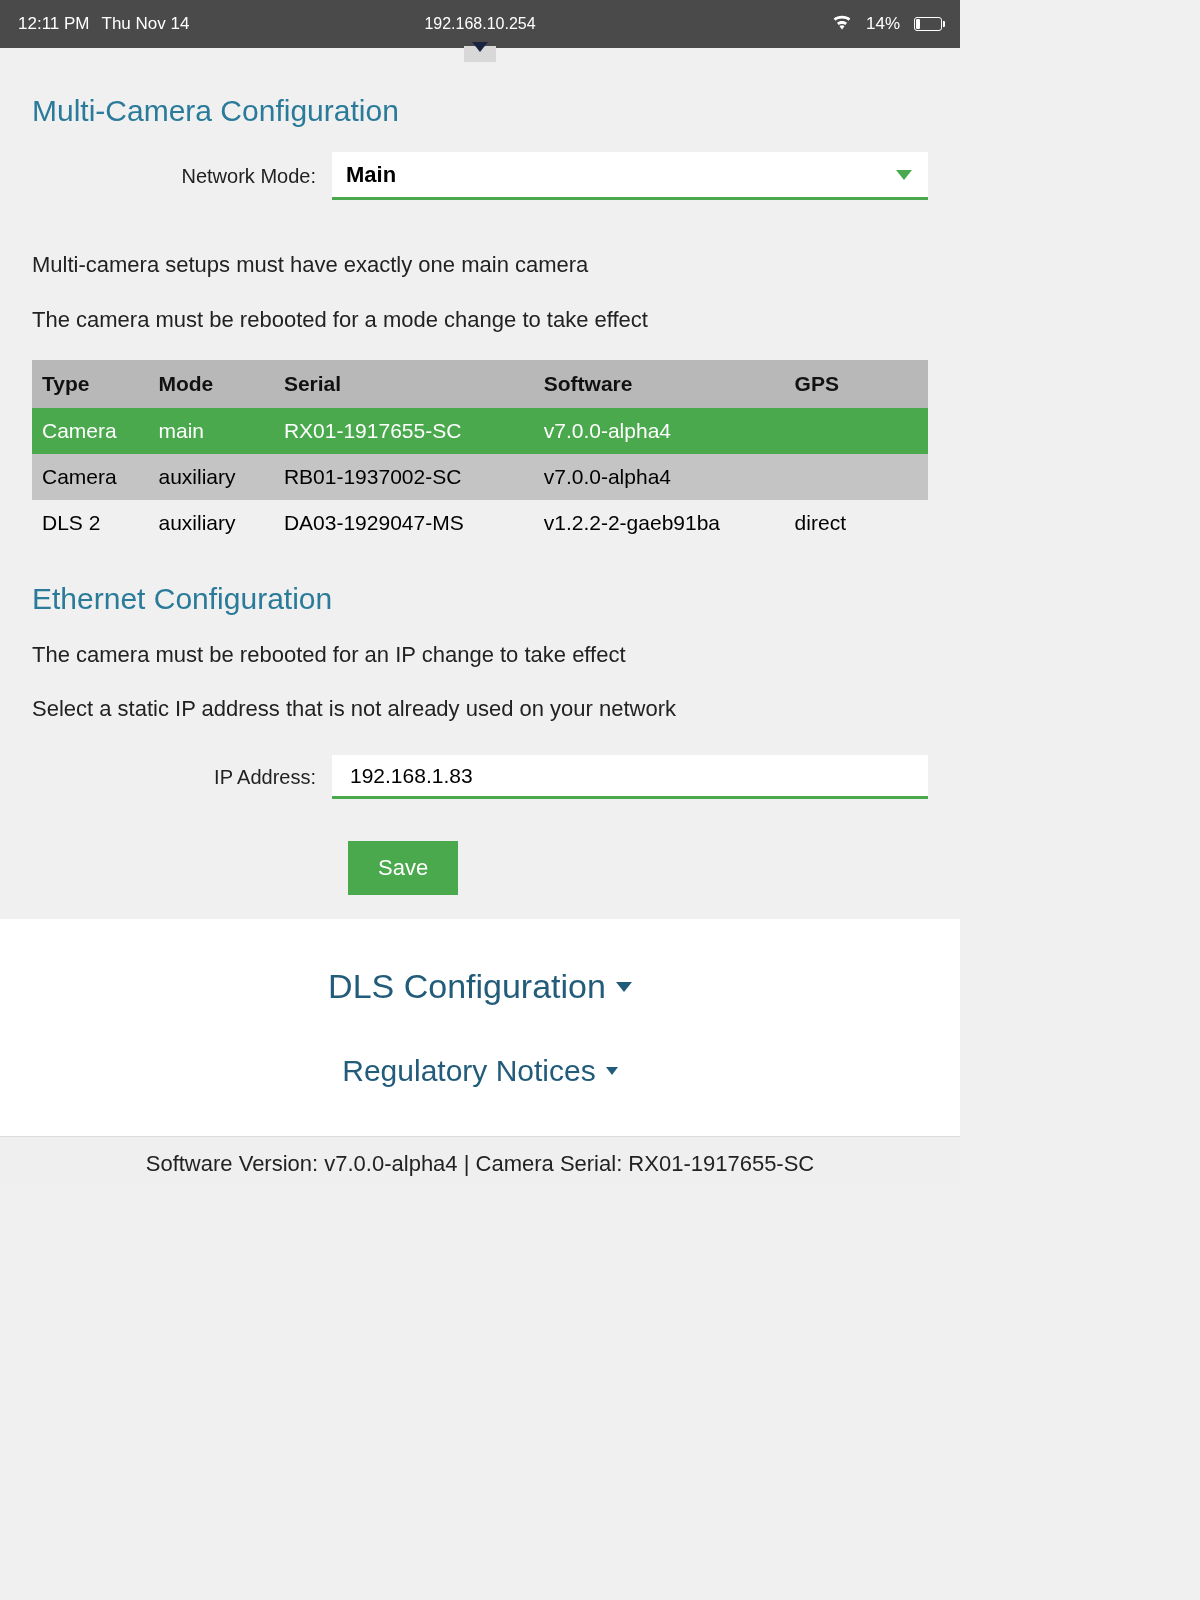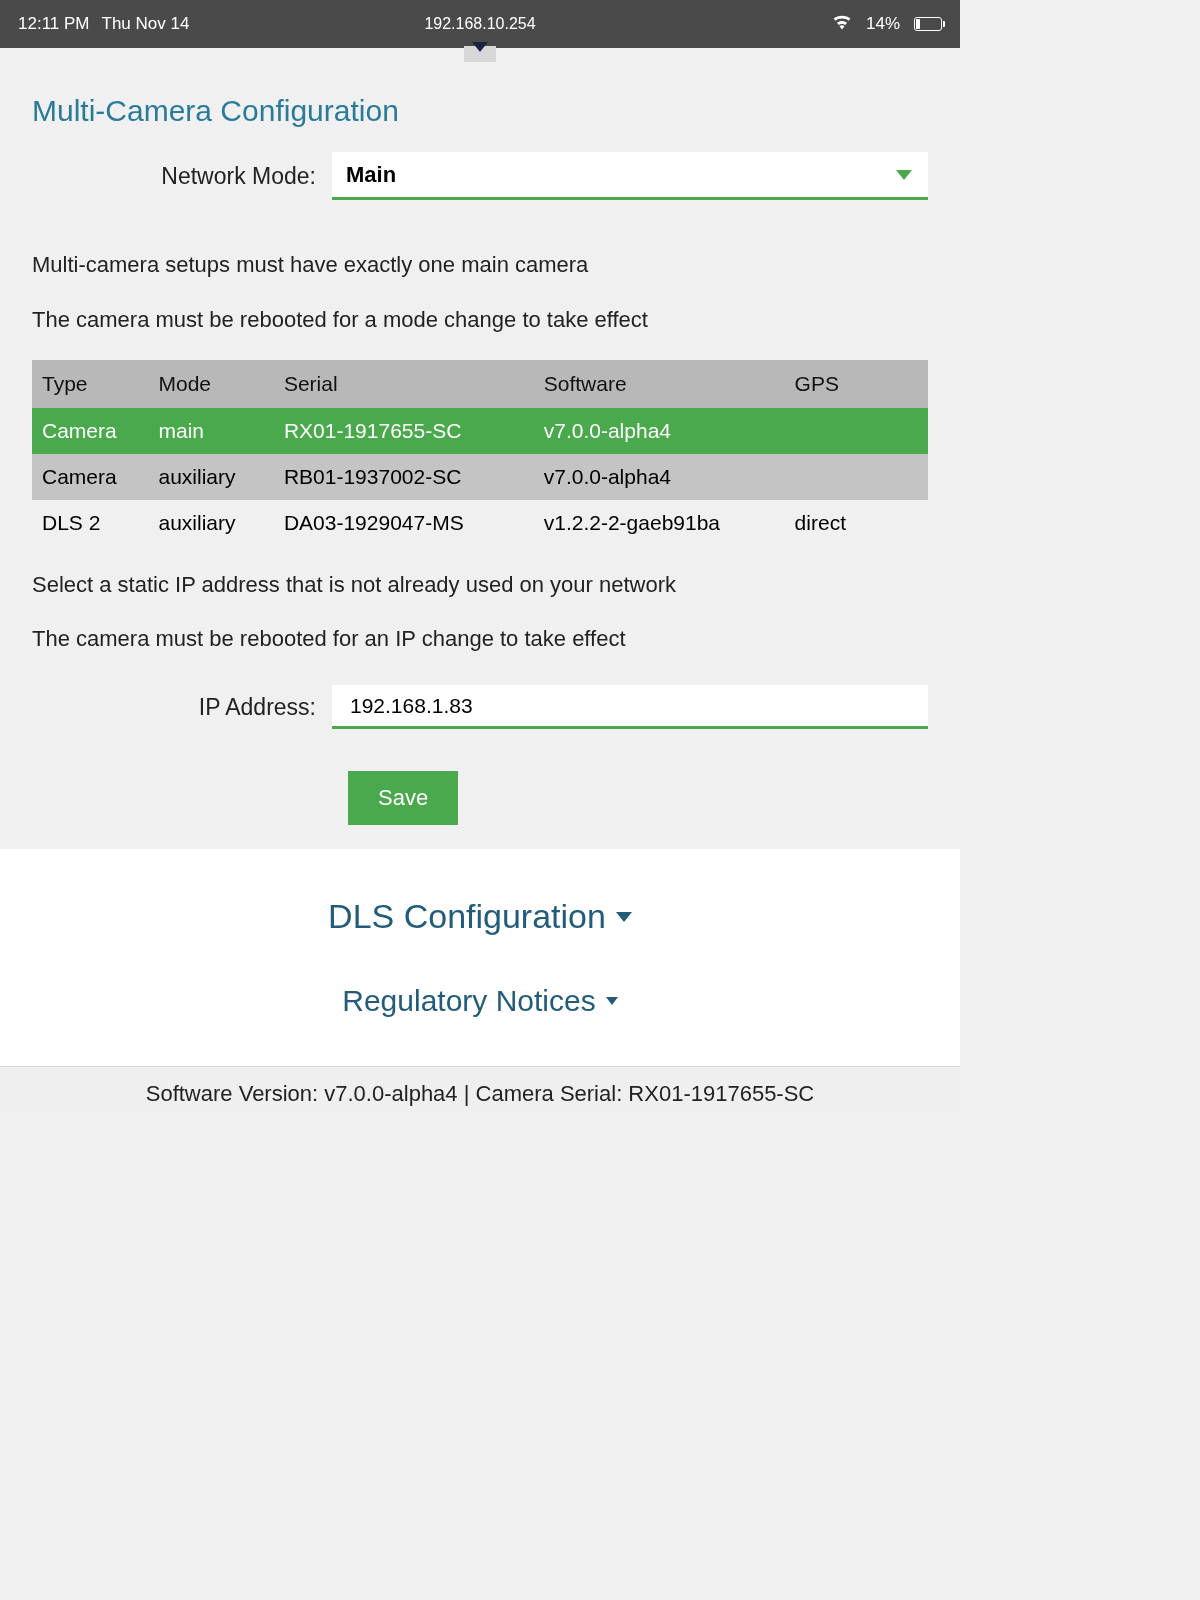--- a/index.html
+++ b/index.html
@@ -96,21 +96,21 @@
     
     .form-row {
       display: flex;
       align-items: center;
       margin-bottom: 18px;
     }
     .form-label {
       width: 300px;
       text-align: right;
       padding-right: 16px;
-      font-size: 23px;
+      font-size: 20px;
       color: #222;
     }
     .select-wrap {
       flex: 1;
       background: white;
       border-bottom: 3px solid #4aa94c;
       height: 48px;
       display: flex;
       align-items: center;
       padding: 0 14px;
@@ -137,21 +137,21 @@
     table {
       width: 100%;
       border-collapse: collapse;
       margin-top: 12px;
       font-size: 21px;
     }
     th {
       background: #b8b8b8;
       text-align: left;
       padding: 12px 10px;
-      font-weight: 400;
+      font-weight: 700;
       color: #111;
     }
     td { padding: 11px 10px; }
     tr.row-green { background: #4aa94c; color: white; }
     tr.row-gray { background: #c4c4c4; }
     tr.row-white { background: #f0f0f0; }
     
     .input-wrap {
       flex: 1;
       background: white;
@@ -288,23 +288,24 @@
         <tr class="row-white">
           <td>DLS 2</td>
           <td>auxiliary</td>
           <td>DA03-1929047-MS</td>
           <td>v1.2.2-2-gaeb91ba</td>
           <td>direct</td>
         </tr>
       </tbody>
   </table>
 
-
+  <h2 class="section-title" style="margin-top:36px">Ethernet Configuration</h2>
+
+  <p class="info-text">The camera must be rebooted for an IP change to take effect</p>
   <p class="info-text">Select a static IP address that is not already used on your network</p>
-  <p class="info-text">The camera must be rebooted for an IP change to take effect</p>
 
   <div class="form-row" style="margin-top:30px">
     <div class="form-label">IP Address:</div>
     <div class="input-wrap">
       <input type="text" value="192.168.1.83" style="">
     </div>
   </div>
 
   <button class="save-btn">Save</button>
 </div>

